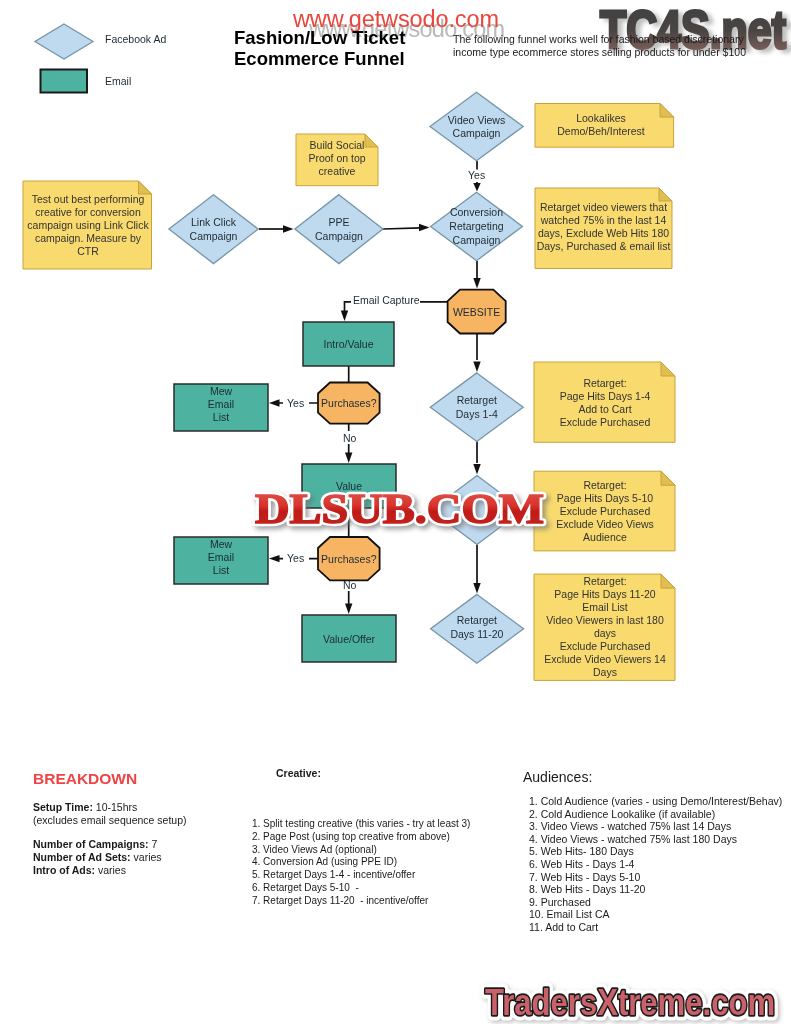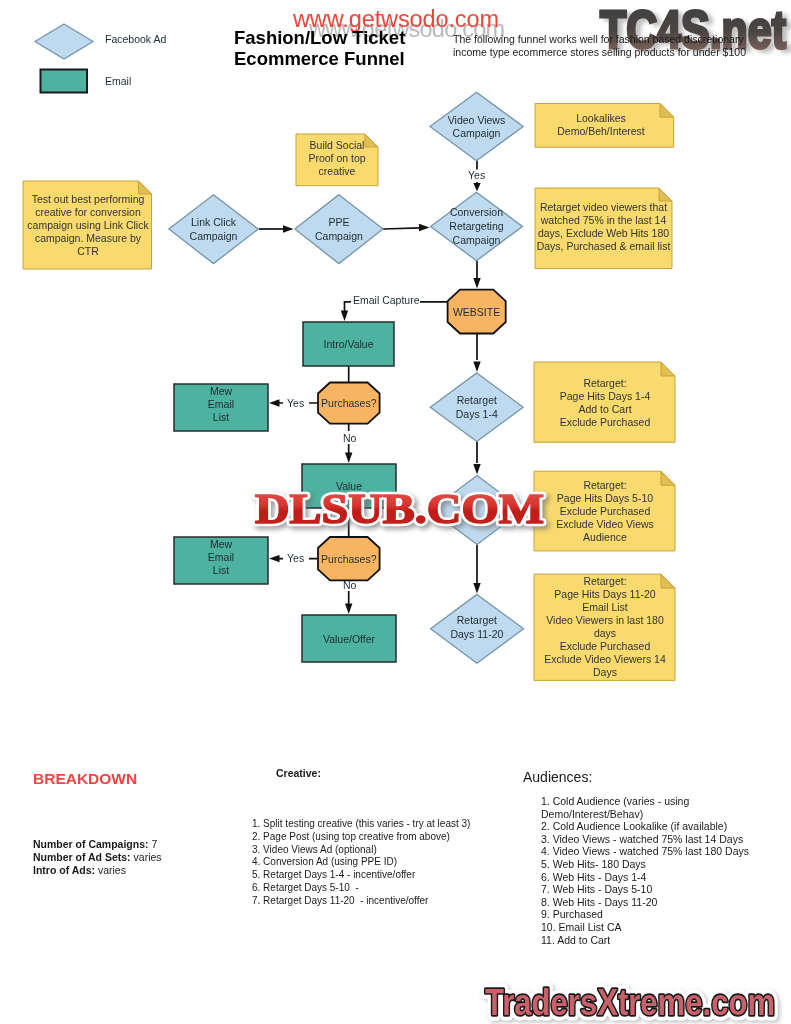--- a/index.html
+++ b/index.html
@@ -199,35 +199,38 @@
     <text x="485" y="1015" font-size="37" textLength="290" lengthAdjust="spacingAndGlyphs" fill="#c9616a">TradersXtreme.com</text>
   </g>
 </svg>
 
 <div class="abs t" style="left:105px;top:33px;font-size:10.5px;">Facebook Ad</div>
 <div class="abs t" style="left:105px;top:75px;font-size:10.5px;">Email</div>
 <div class="abs" style="left:234px;top:27px;font-size:18.5px;font-weight:bold;line-height:21px;color:#000;">Fashion/Low Ticket<br>Ecommerce Funnel</div>
 <div class="abs" style="left:453px;top:33px;width:298px;font-size:10.5px;line-height:13px;color:#1a1a1a;">The following funnel works well for fashion based discretionary income type ecommerce stores selling products for under $100</div>
 
 <div class="abs" style="left:33px;top:769.5px;font-size:15.5px;font-weight:bold;color:#ef4444;">BREAKDOWN</div>
+<div class="abs" style="left:33px;top:801px;font-size:10.5px;line-height:13px;color:#1a1a1a;">
+  <b>Setup Time:</b> 10-15hrs<br>(excludes email sequence setup)
+</div>
 <div class="abs" style="left:33px;top:837.5px;font-size:10.5px;line-height:13px;color:#1a1a1a;">
   <b>Number of Campaigns:</b> 7<br><b>Number of Ad Sets:</b> varies<br><b>Intro of Ads:</b> varies
 </div>
 <div class="abs" style="left:252px;top:767px;font-size:10.5px;font-weight:bold;color:#1a1a1a;margin-left:24px;">Creative:</div>
 <div class="abs" style="left:252px;top:818px;font-size:10px;line-height:12.75px;color:#1a1a1a;">
   1. Split testing creative (this varies - try at least 3)<br>
   2. Page Post (using top creative from above)<br>
   3. Video Views Ad (optional)<br>
   4. Conversion Ad (using PPE ID)<br>
   5. Retarget Days 1-4 - incentive/offer<br>
   6. Retarget Days 5-10&nbsp; -<br>
   7. Retarget Days 11-20&nbsp; - incentive/offer
 </div>
 <div class="abs" style="left:523px;top:769px;font-size:14px;font-weight:normal;color:#1a1a1a;">Audiences:</div>
-<div class="abs" style="left:541px;top:795px;font-size:10.5px;line-height:12.6px;color:#1a1a1a;">
+<div class="abs" style="left:529px;top:795px;font-size:10.5px;line-height:12.6px;color:#1a1a1a;">
   1. Cold Audience (varies - using Demo/Interest/Behav)<br>
   2. Cold Audience Lookalike (if available)<br>
   3. Video Views - watched 75% last 14 Days<br>
   4. Video Views - watched 75% last 180 Days<br>
   5. Web Hits- 180 Days<br>
   6. Web Hits - Days 1-4<br>
   7. Web Hits - Days 5-10<br>
   8. Web Hits - Days 11-20<br>
   9. Purchased<br>
   10. Email List CA<br>

